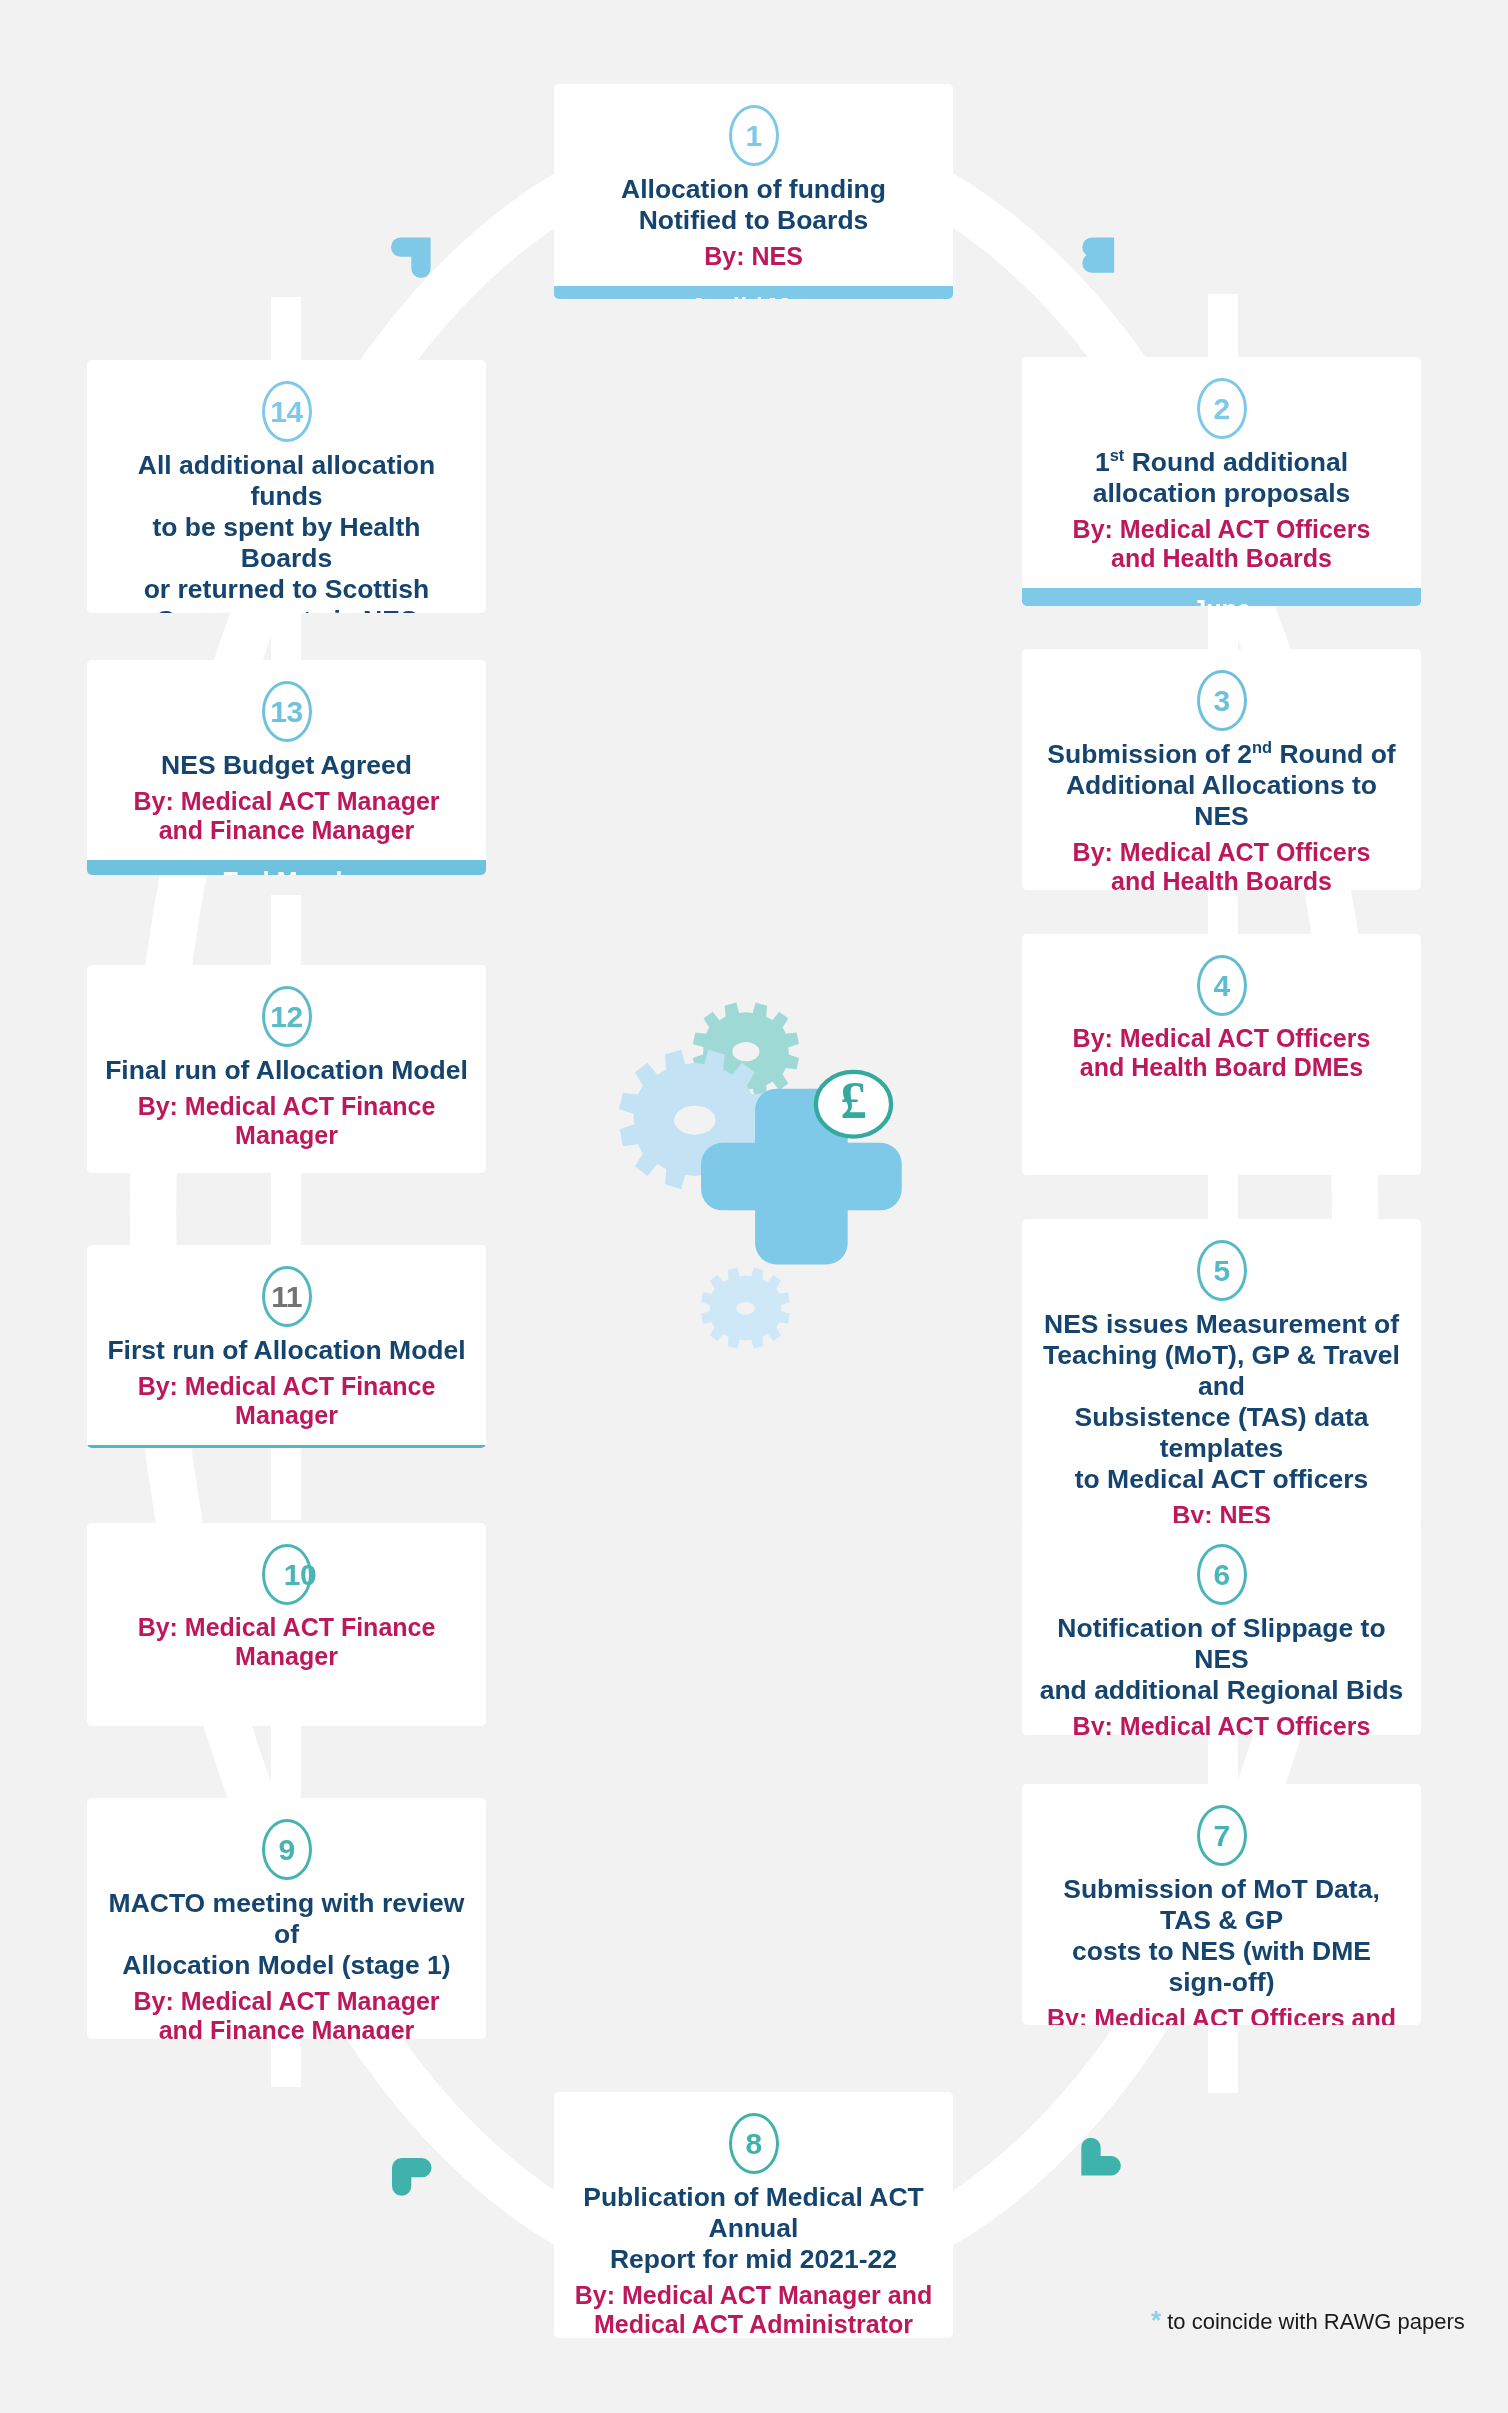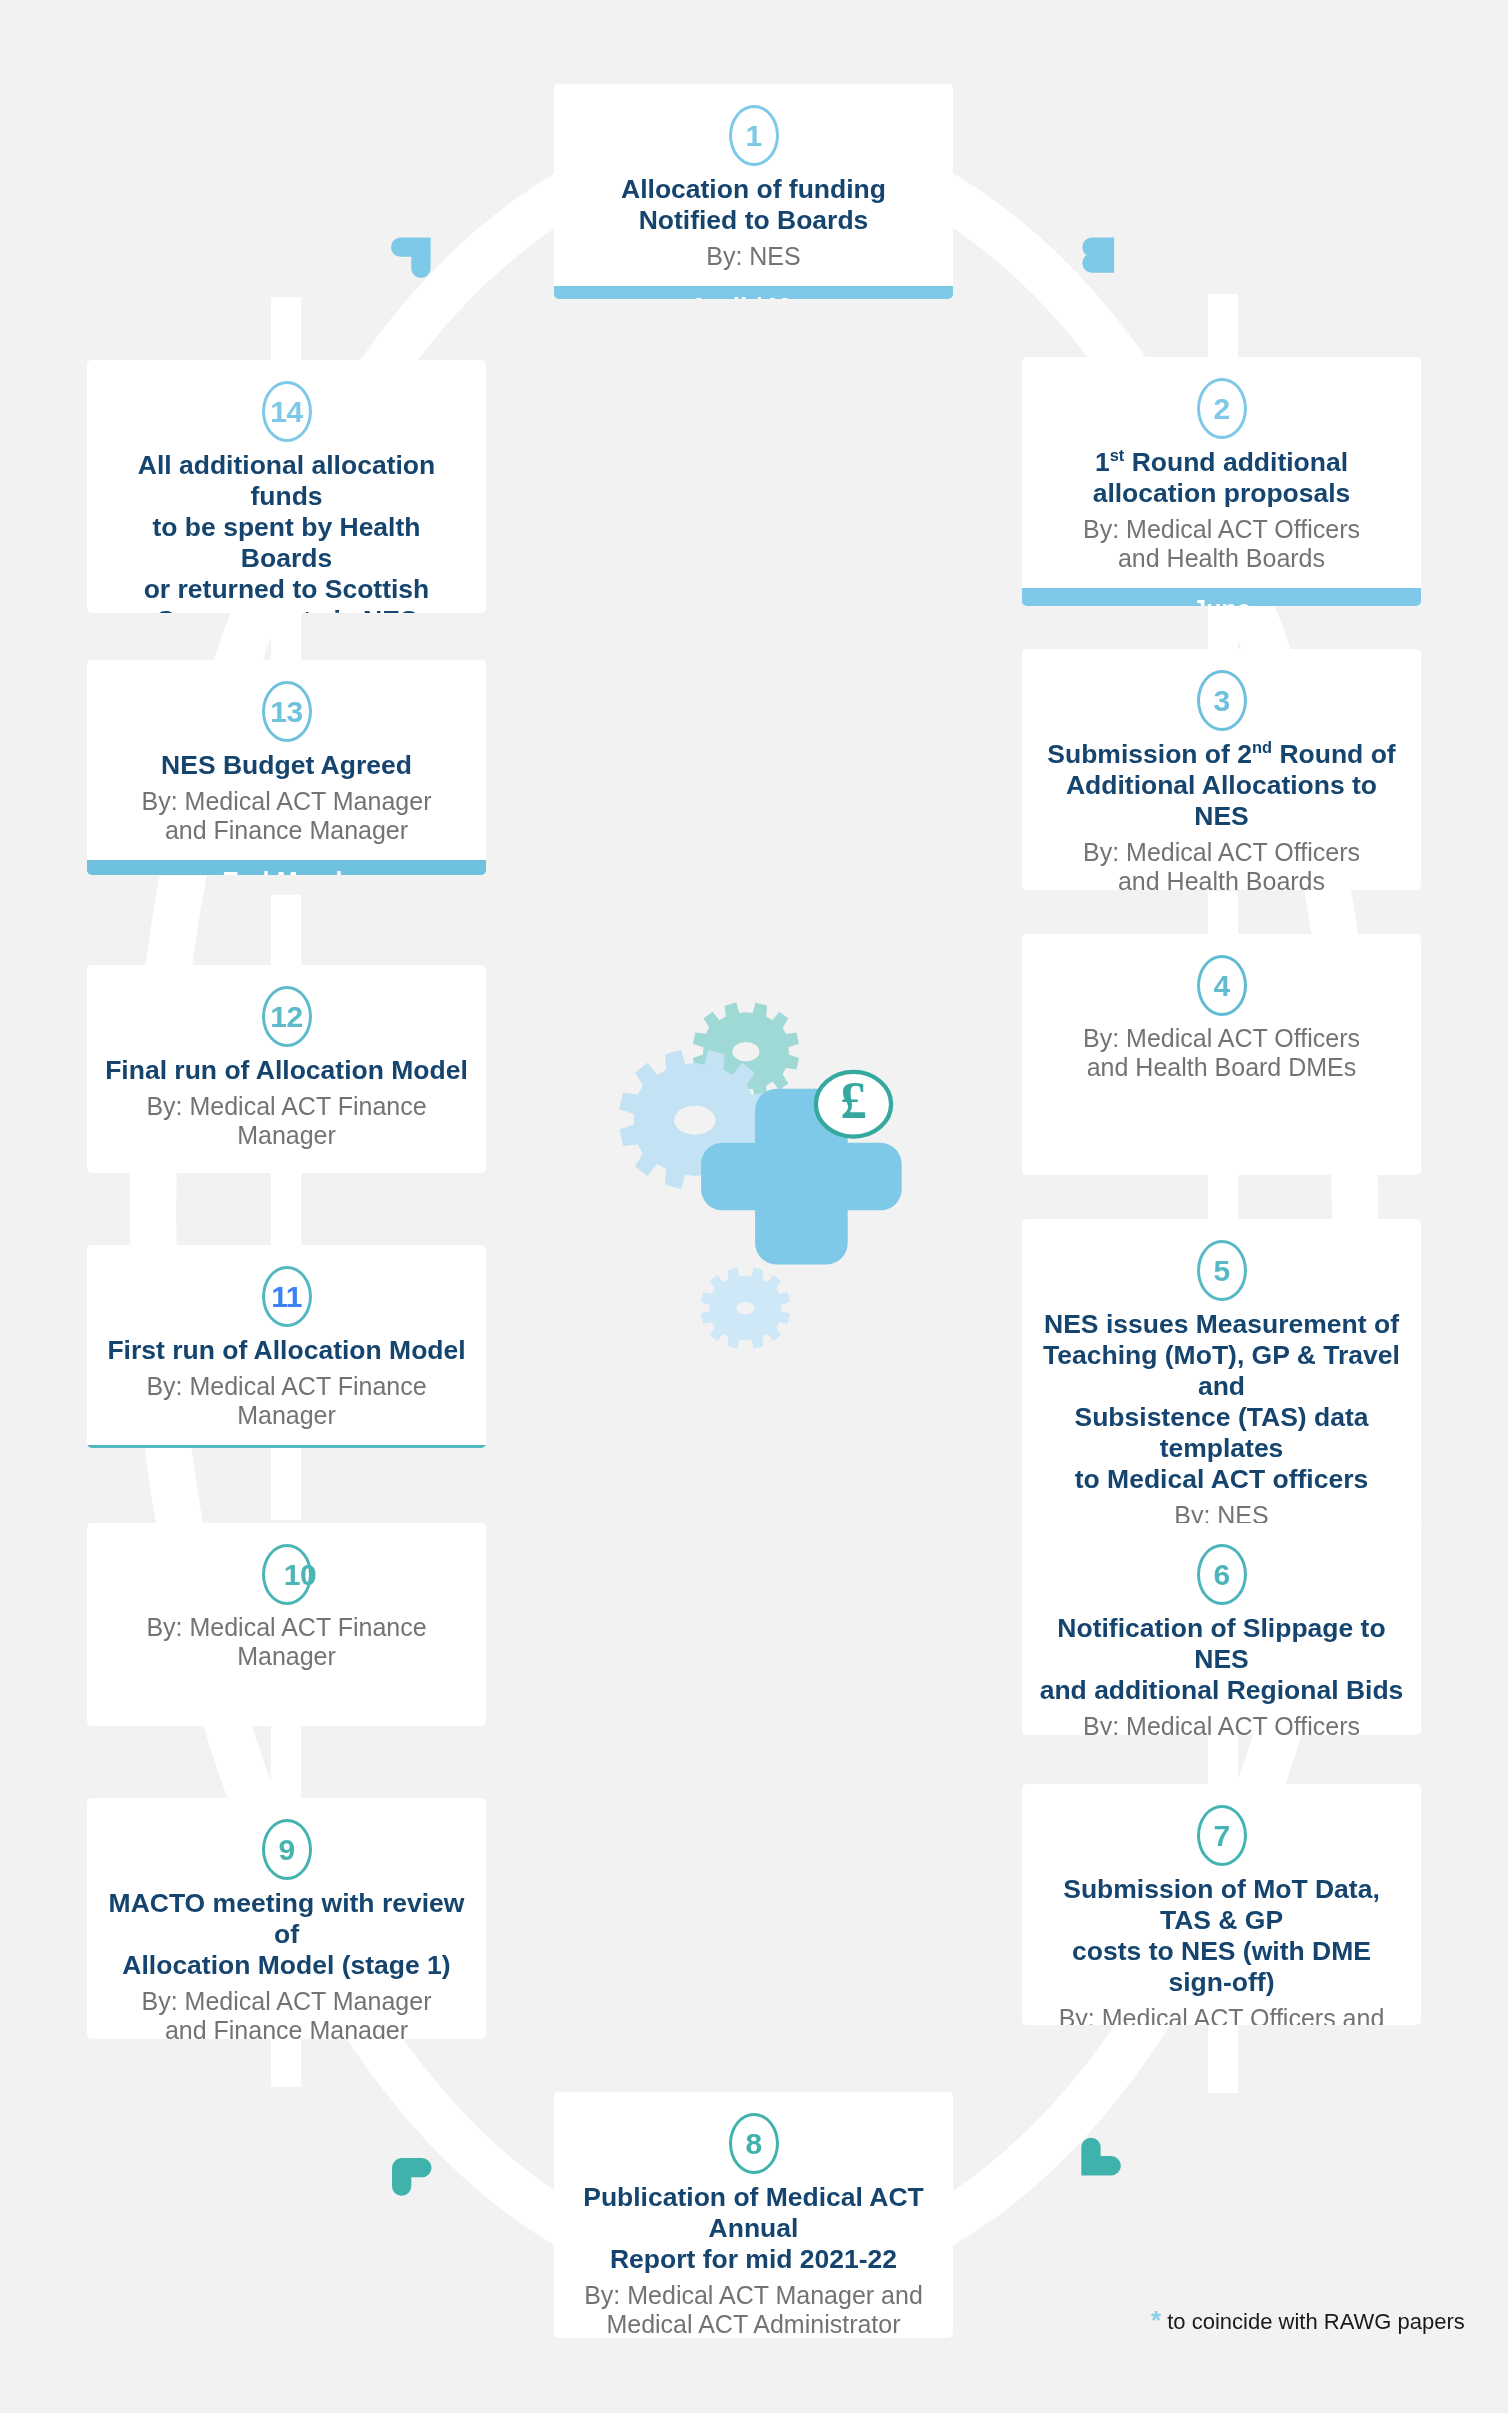--- a/index.html
+++ b/index.html
@@ -47,24 +47,25 @@
   }
   .card-title {
     color:#15456f;
     font-weight:bold;
     font-size:26.5px;
     line-height:1.17;
     margin-bottom:5.8px;
   }
   .card-title sup { font-size:0.62em; vertical-align:super; line-height:0; }
   .card-by {
-    color:#737373;
+    color:#be185d;
     font-size:25px;
     line-height:1.18;
     margin-bottom:1.9px;
+    font-weight:bold;
   }
   .card-band {
     flex:0 0 auto;
     text-align:center;
     color:#ffffff;
     font-weight:bold;
     font-size:25px;
     padding:8.2px 4.8px 10px 4.8px;
     line-height:1.1;
     letter-spacing:0.1px;
@@ -261,21 +262,21 @@
       <span style="color:#4bb5b6;margin-left:27px;">10</span>
     </div>
     <div class="card-by">By: Medical ACT Finance<br>Manager</div>
   </div>
 
 </div>
 
 <div class="card" style="left:87px; top:1245px; width:399px; height:203px;">
   <div class="card-body">
     <div class="badge" style="border-color:#53b7c0;">
-      <span style="color:#3b82f6;">11</span>
+      <span style="color:#737373;">11</span>
     </div>
     <div class="card-title">First run of Allocation Model</div>
     <div class="card-by">By: Medical ACT Finance<br>Manager</div>
   </div>
   <div class="card-band" style="background:#53b7c0;">Early March</div>
 </div>
 
 <div class="card" style="left:87px; top:965px; width:399px; height:208px;gap:8px;">
   <div class="card-body">
     <div class="badge" style="border-color:#5dbac9;">

